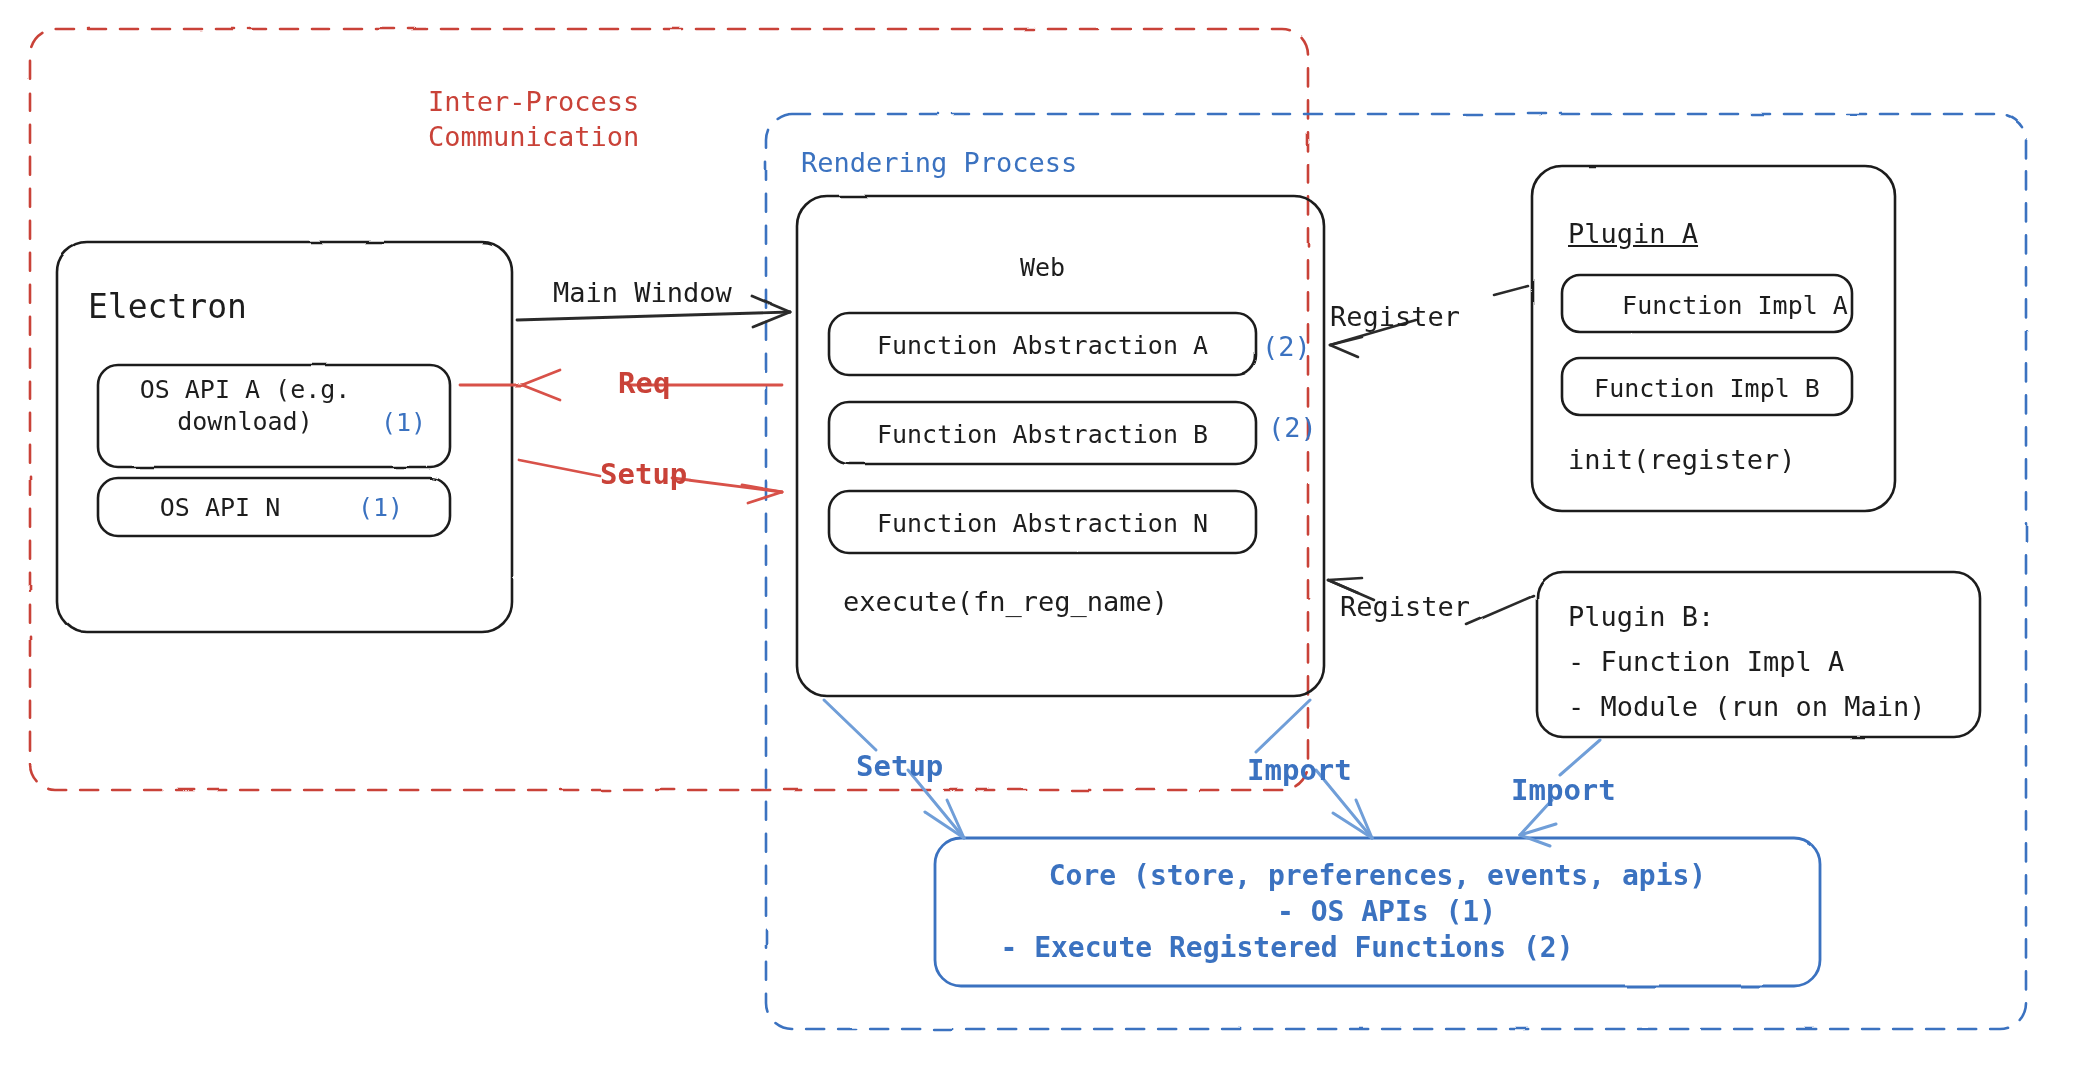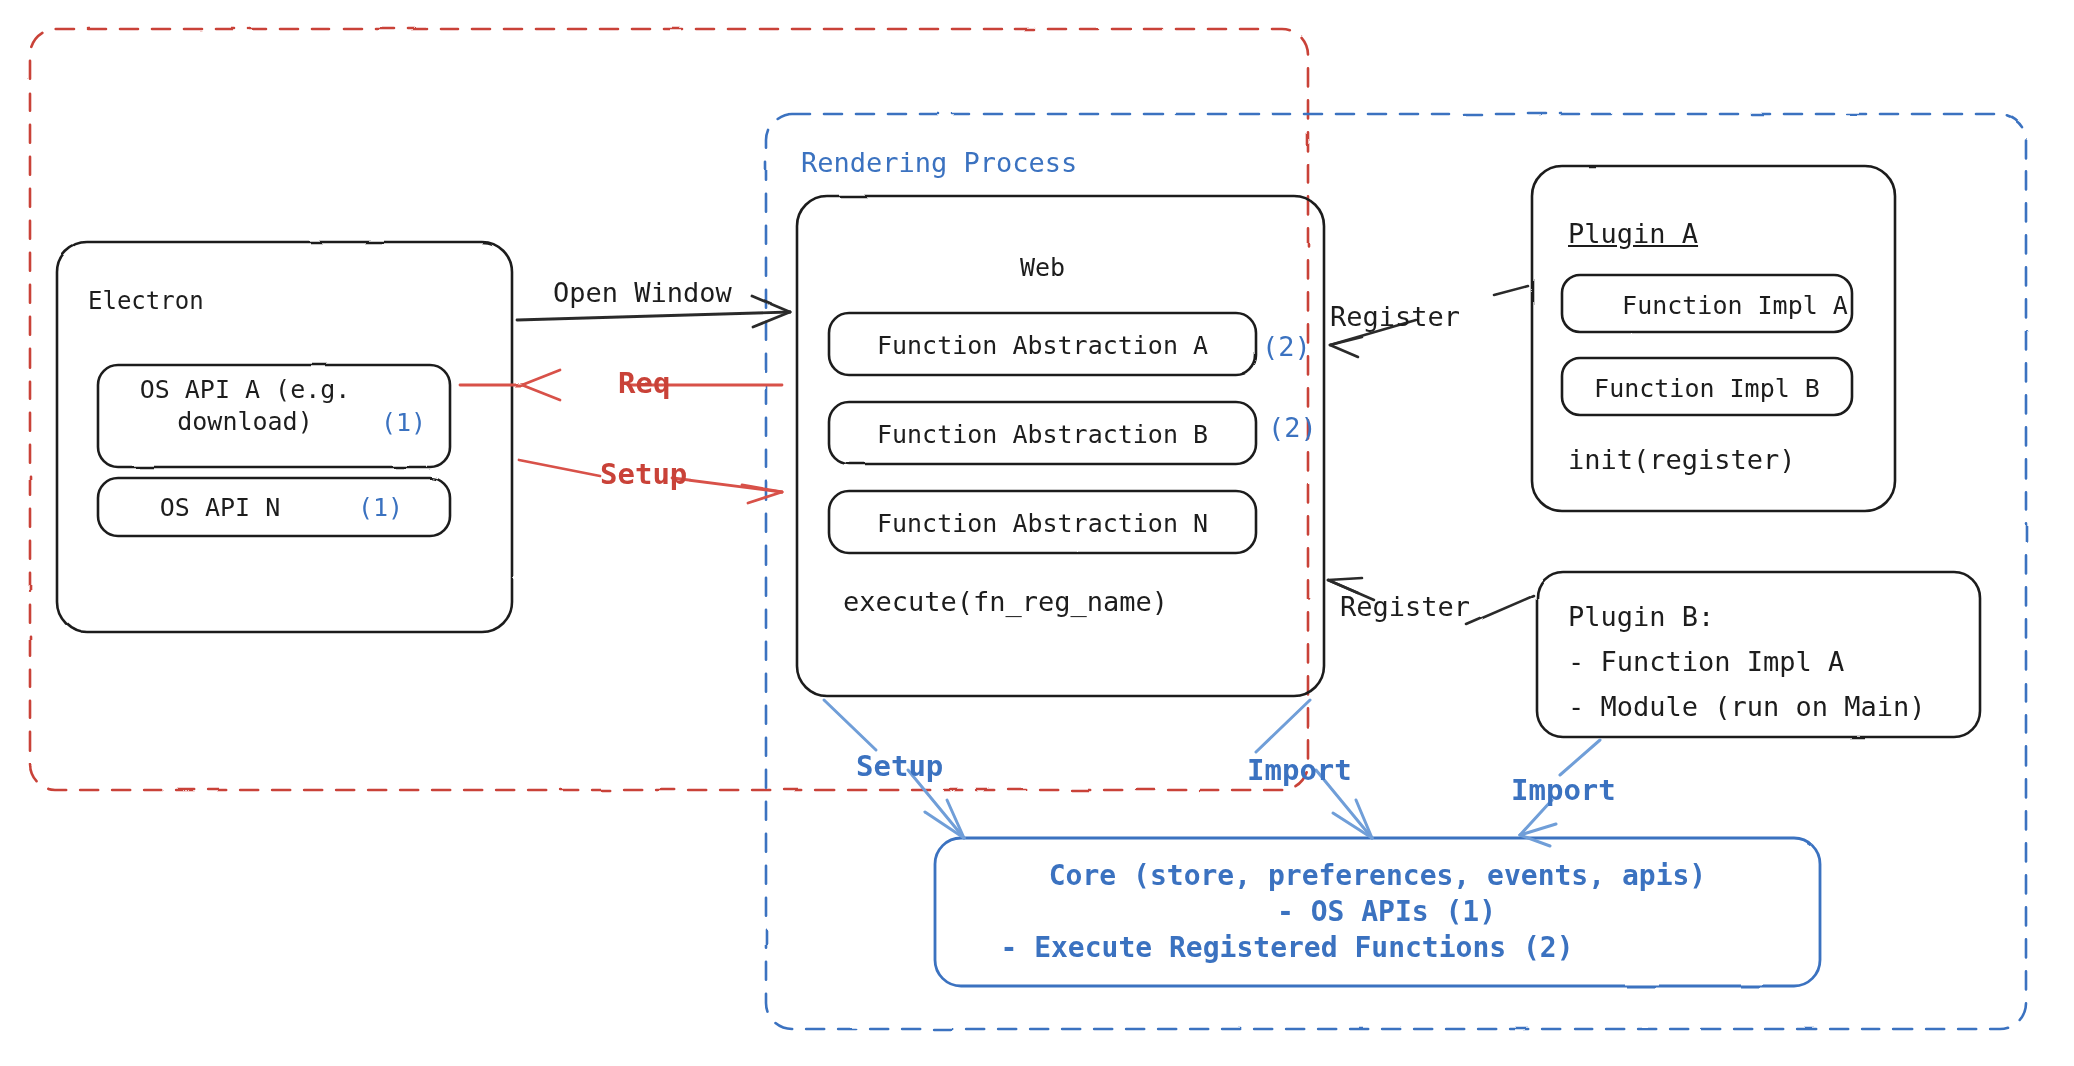--- a/index.html
+++ b/index.html
@@ -115,24 +115,26 @@
 
       <g stroke="#6f9ed8" stroke-width="3">
         <path d="M 1600 740 L 1560 775"></path>
         <path d="M 1552 800 L 1520 835"></path>
         <path d="M 1520 835 L 1556 824"></path>
         <path d="M 1520 835 L 1550 846"></path>
       </g>
     </g>
   </svg>
 
+  <div class="lbl red" style="left:428px;top:85px;font-size:27px;white-space:pre-line;">Inter-Process
+Communication</div>
 
   <div class="lbl blu" style="left:801px;top:146px;font-size:27px;">Rendering Process</div>
 
-  <div class="lbl blk" style="left:88px;top:286px;font-size:24px;">Electron</div>
+  <div class="lbl blk" style="left:88px;top:286px;font-size:33px;">Electron</div>
 
   <div class="lbl blk ctr" style="left:110px;top:374px;width:270px;font-size:25px;white-space:pre-line;">OS API A (e.g.
 download)</div>
   <div class="lbl blu" style="left:381px;top:407px;font-size:25px;">(1)</div>
 
   <div class="lbl blk ctr" style="left:110px;top:492px;width:220px;font-size:25px;">OS API N</div>
   <div class="lbl blu" style="left:358px;top:492px;font-size:25px;">(1)</div>
 
   <div class="lbl blk ctr" style="left:829px;top:252px;width:427px;font-size:25px;">Web</div>
 
@@ -154,21 +156,21 @@
   <div class="lbl blk" style="left:1568px;top:443px;font-size:27px;">init(register)</div>
 
   <div class="lbl blk" style="left:1568px;top:600px;font-size:27px;">Plugin B:</div>
   <div class="lbl blk" style="left:1568px;top:645px;font-size:27px;">- Function Impl A</div>
   <div class="lbl blk" style="left:1568px;top:690px;font-size:27px;">- Module (run on Main)</div>
 
   <div class="lbl bluebold ctr" style="left:935px;top:858px;width:885px;font-size:28px;">Core (store, preferences, events, apis)</div>
   <div class="lbl bluebold ctr" style="left:935px;top:894px;width:885px;font-size:28px;margin-left:9px;">- OS APIs (1)</div>
   <div class="lbl bluebold ctr" style="left:935px;top:930px;width:704px;font-size:28px;">- Execute Registered Functions (2)</div>
 
-  <div class="lbl blk" style="left:553px;top:276px;font-size:27px;">Open Window</div>
+  <div class="lbl blk" style="left:553px;top:276px;font-size:27px;">Main Window</div>
 
   <div class="lbl red" style="left:618px;top:365px;font-size:29px;font-weight:bold;">Req</div>
 
   <div class="lbl red" style="left:600px;top:456px;font-size:29px;font-weight:bold;">Setup</div>
 
   <div class="lbl blk" style="left:1330px;top:300px;font-size:27px;">Register</div>
 
   <div class="lbl blk" style="left:1340px;top:590px;font-size:27px;">Register</div>
 
   <div class="lbl bluebold" style="left:856px;top:748px;font-size:29px;">Setup</div>

